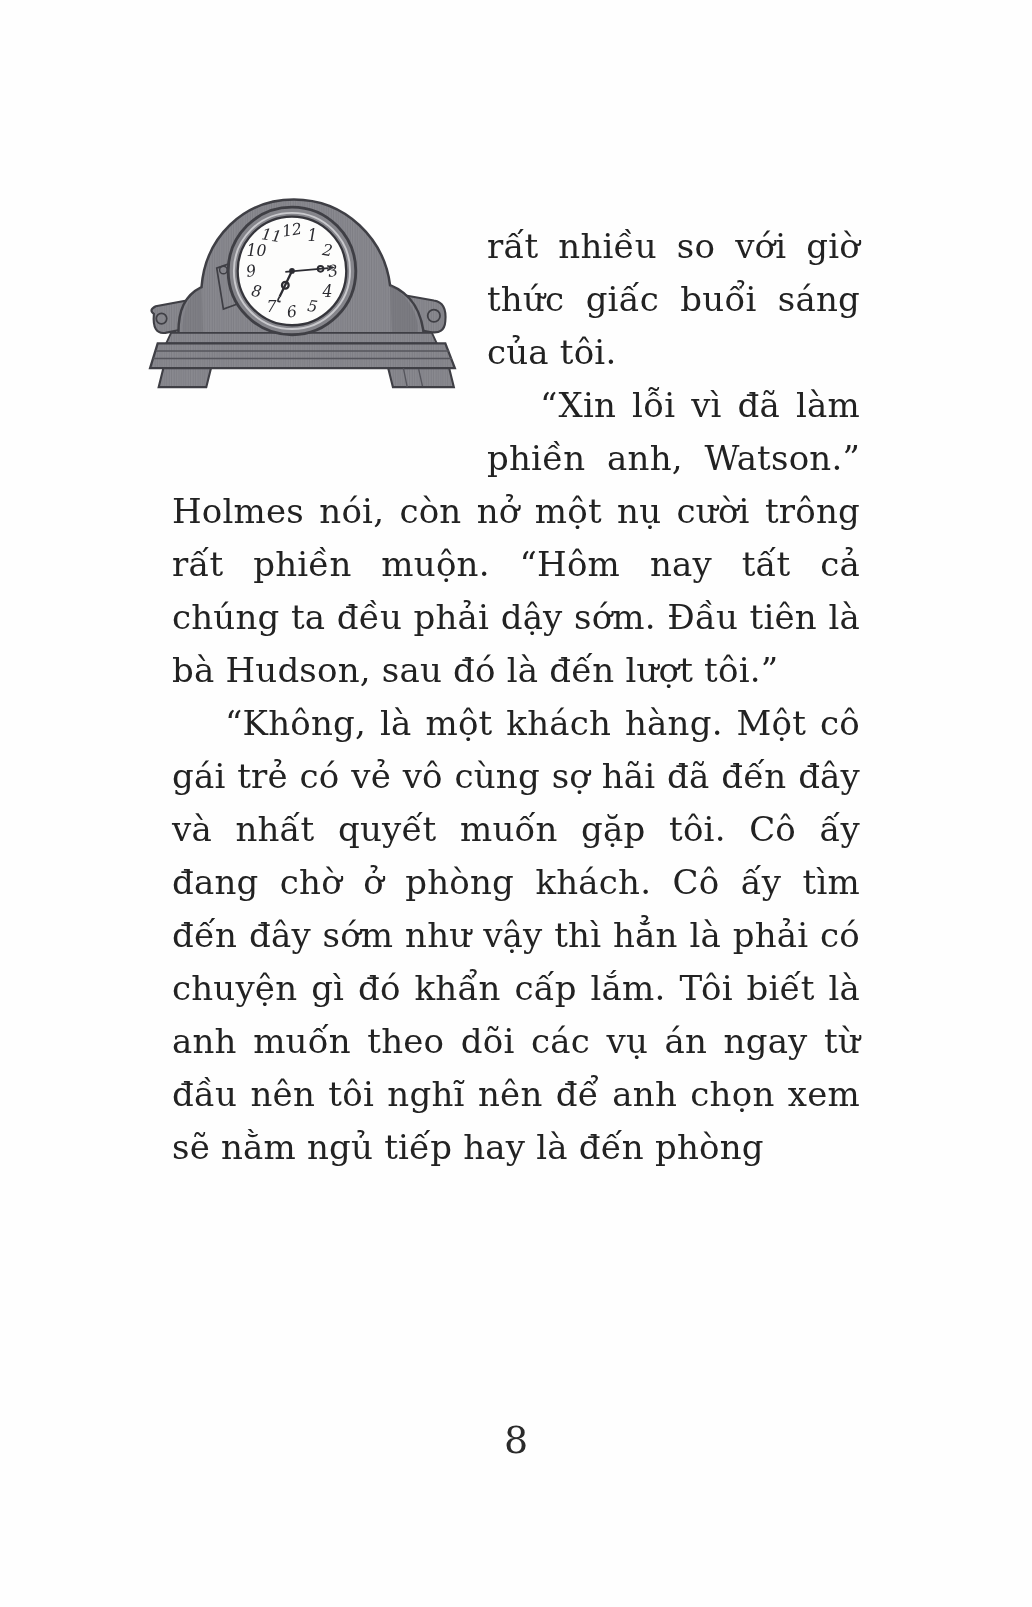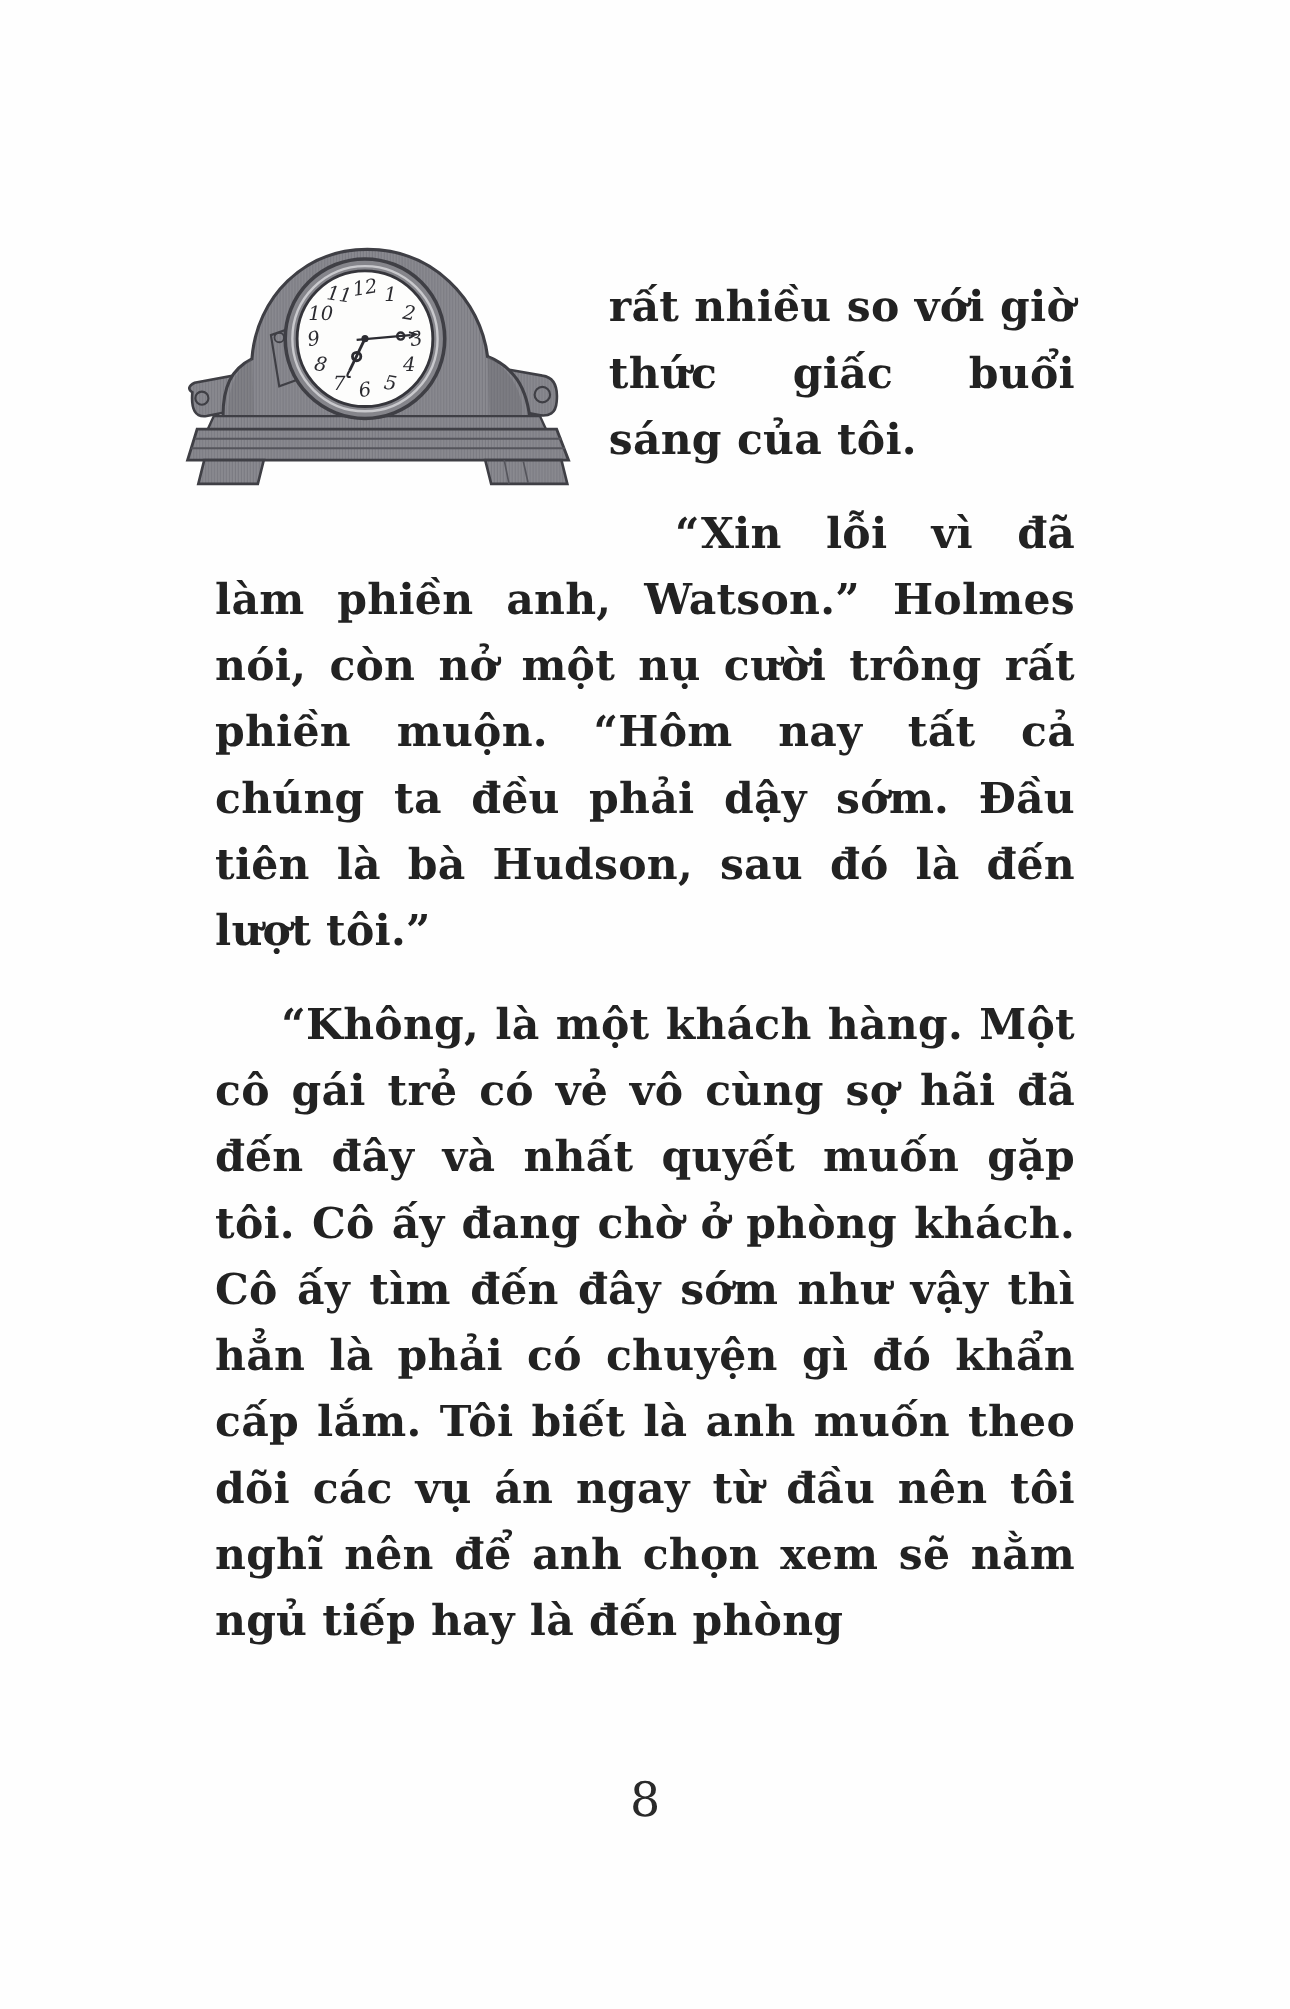--- a/index.html
+++ b/index.html
@@ -24,26 +24,24 @@
     margin: 0 28px 45px -28px;
     padding: 0;
   }
   figure.clock-figure svg { display: block; }
   p.para {
     margin: 0;
     font-size: 34px;
     line-height: 53px;
     text-align: justify;
     letter-spacing: 0.2px;
-    font-weight: bold;
   }
   p.first-para { margin-top: 30px; }
   p.indented {
     text-indent: 53px;
-    margin-top: 22px;
   }
   .page-number {
     position: absolute;
     top: 1416px;
     left: 172px;
     width: 688px;
     text-align: center;
     font-size: 38px;
     line-height: 48px;
     color: #2a2a2a;

